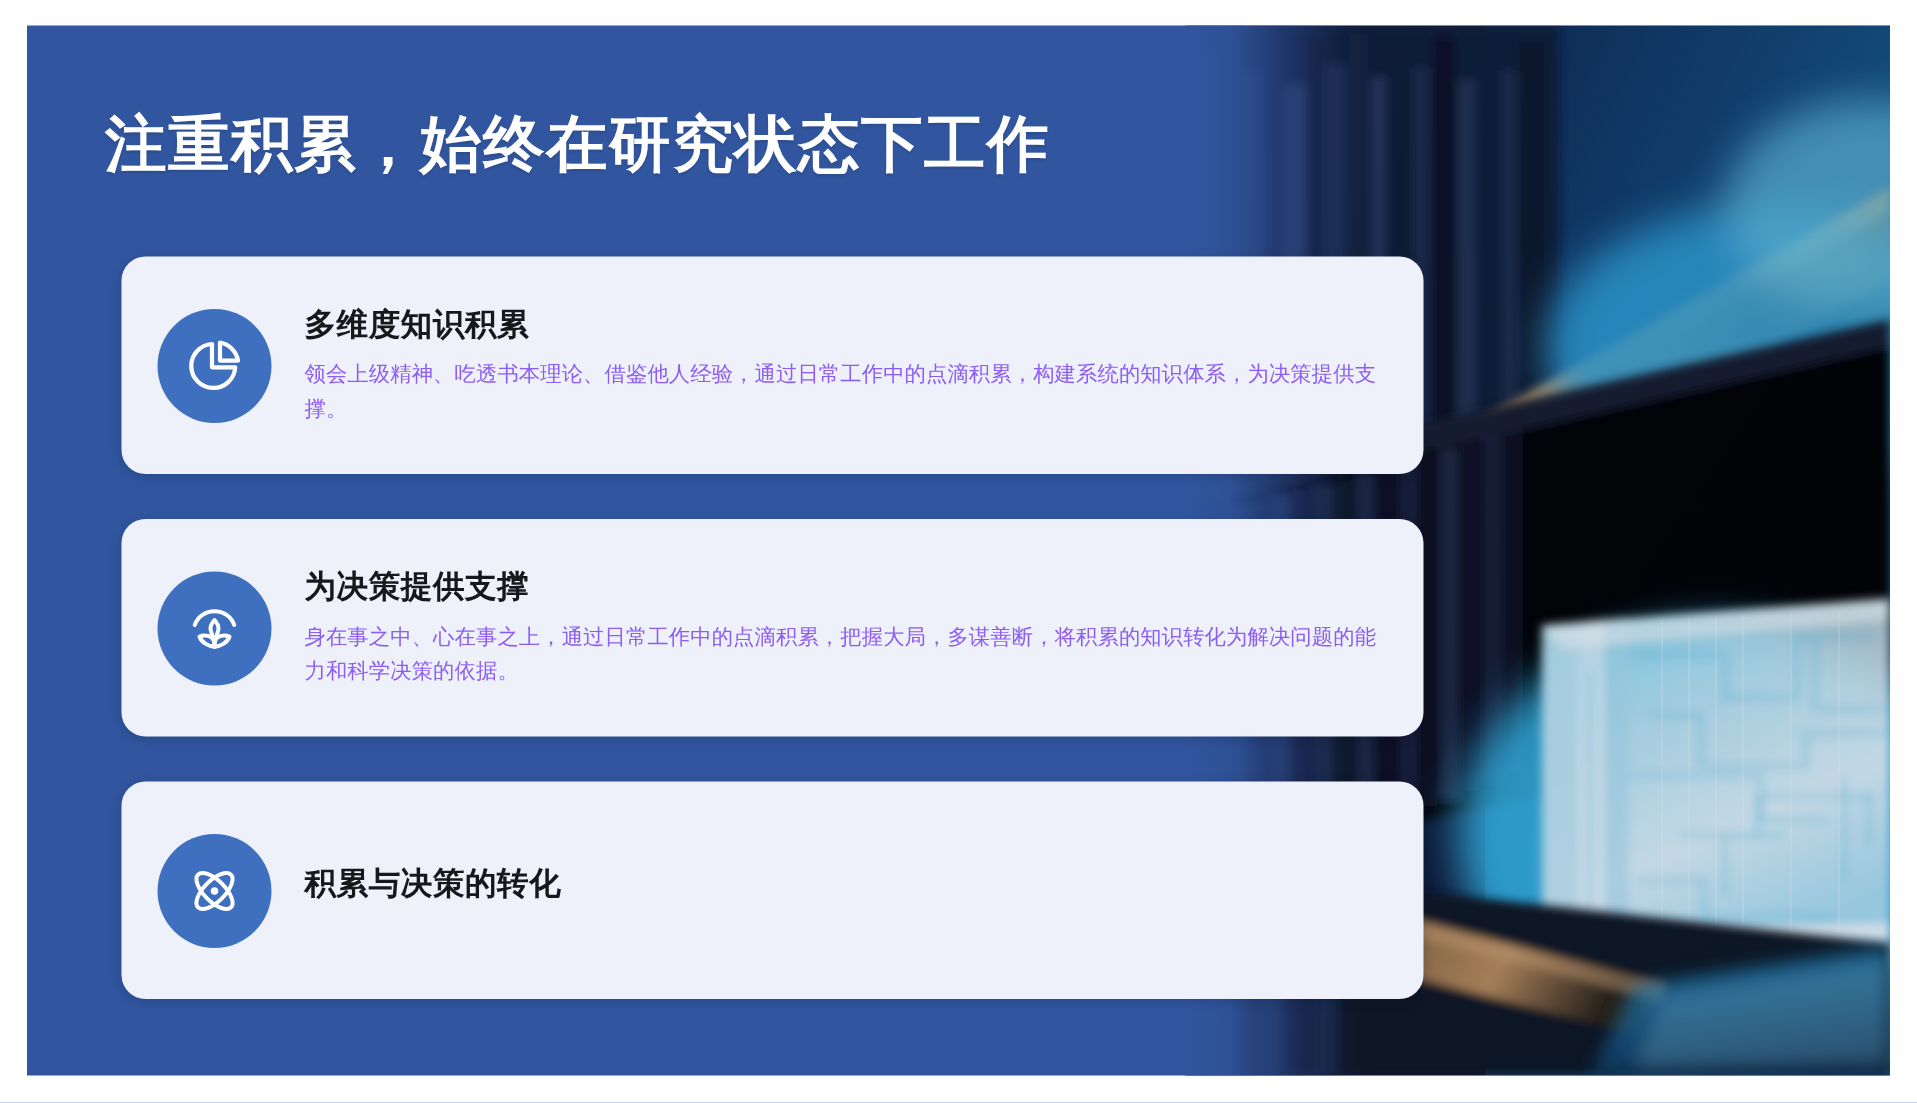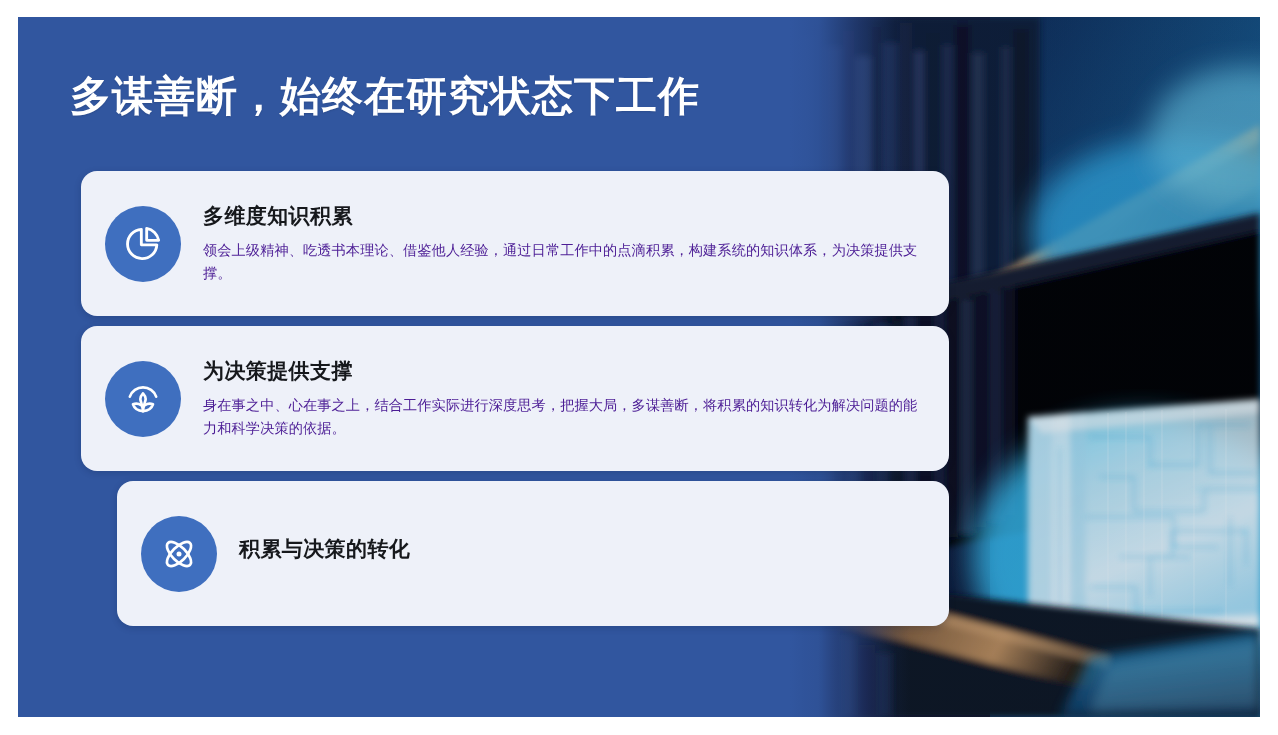--- a/index.html
+++ b/index.html
@@ -63,27 +63,27 @@
     position: absolute;
     left: 63px;
     top: 154px;
     width: 868px;
   }
   .card {
     position: relative;
     background: #eef1f9;
     border-radius: 16px;
     height: 145px;
-    margin-bottom: 10px;
+    margin-bottom: 30px;
     box-shadow: 0 2px 7px rgba(10,25,60,0.20);
     display: flex;
     align-items: center;
     box-sizing: border-box;
   }
-  .card:last-child { margin-bottom: 0; margin-left: 36px; }
+  .card:last-child { margin-bottom: 0; }
 
   .icon-wrap {
     flex: 0 0 auto;
     width: 76px;
     height: 76px;
     margin-left: 24px;
     margin-right: 22px;
     border-radius: 50%;
     background: #3f6fbf;
     display: flex;
@@ -96,21 +96,21 @@
   .card-title {
     font-size: 21px;
     font-weight: bold;
     color: #16181c;
     margin: 0 0 9px 0;
     letter-spacing: 0.4px;
   }
   .card-body {
     font-size: 14.2px;
     line-height: 1.62;
-    color: #4c1d95;
+    color: #8b5cf6;
     margin: 0;
     letter-spacing: 0.1px;
   }
 </style>
 </head>
 <body>
 
 <div class="slide">
 
   <div class="photo">
@@ -287,21 +287,21 @@
         <rect x="52" y="620" width="13" height="80" fill="#1a2540"></rect>
         <rect x="68" y="628" width="17" height="72" fill="#0b1120"></rect>
         <rect x="88" y="636" width="14" height="64" fill="#16203a"></rect>
       </g>
 
       <rect x="0" y="0" width="470" height="700" fill="url(#bgDeep)" opacity="0.12"></rect>
     </svg>
     <div class="photo-fade"></div>
   </div>
 
-  <div class="title">多谋善断，始终在研究状态下工作</div>
+  <div class="title">注重积累，始终在研究状态下工作</div>
 
   <div class="cards">
 
     <div class="card">
       <div class="icon-wrap">
         <svg viewBox="0 0 24 24" fill="none" stroke="#ffffff" stroke-width="1.7" stroke-linecap="round" stroke-linejoin="round">
           <path d="M11 3.2a8.8 8.8 0 1 0 9.3 9.3H11z"></path>
           <path d="M14.2 2.6A8.9 8.9 0 0 1 21.4 9.8h-7.2z"></path>
         </svg>
       </div>
@@ -315,21 +315,21 @@
       <div class="icon-wrap">
         <svg viewBox="0 0 24 24" fill="none" stroke="#ffffff" stroke-width="1.6" stroke-linecap="round" stroke-linejoin="round">
           <path d="M4.1 10.6a8.4 8.4 0 0 1 15.8 0"></path>
           <path d="M12 19.2c0-3.4 1.6-5.6 1.6-7.2 0-1.2-.7-2.4-1.6-3.4-.9 1-1.6 2.2-1.6 3.4 0 1.6 1.6 3.8 1.6 7.2z"></path>
           <path d="M12 19.3c-2.6-.2-5.2-1.7-6-4.1 2.3-1 4.9-.2 6 1.7"></path>
           <path d="M12 19.3c2.6-.2 5.2-1.7 6-4.1-2.3-1-4.9-.2-6 1.7"></path>
         </svg>
       </div>
       <div class="card-text">
         <p class="card-title">为决策提供支撑</p>
-        <p class="card-body">身在事之中、心在事之上，结合工作实际进行深度思考，把握大局，多谋善断，将积累的知识转化为解决问题的能力和科学决策的依据。</p>
+        <p class="card-body">身在事之中、心在事之上，通过日常工作中的点滴积累，把握大局，多谋善断，将积累的知识转化为解决问题的能力和科学决策的依据。</p>
       </div>
     </div>
 
     <div class="card">
       <div class="icon-wrap">
         <svg viewBox="0 0 24 24" fill="none" stroke="#ffffff" stroke-width="1.6" stroke-linecap="round" stroke-linejoin="round">
           <ellipse cx="12" cy="12" rx="4.2" ry="9.3" transform="rotate(45 12 12)"></ellipse>
           <ellipse cx="12" cy="12" rx="4.2" ry="9.3" transform="rotate(-45 12 12)"></ellipse>
           <circle cx="12" cy="12" r="1.5" fill="#ffffff" stroke="none"></circle>
         </svg>

